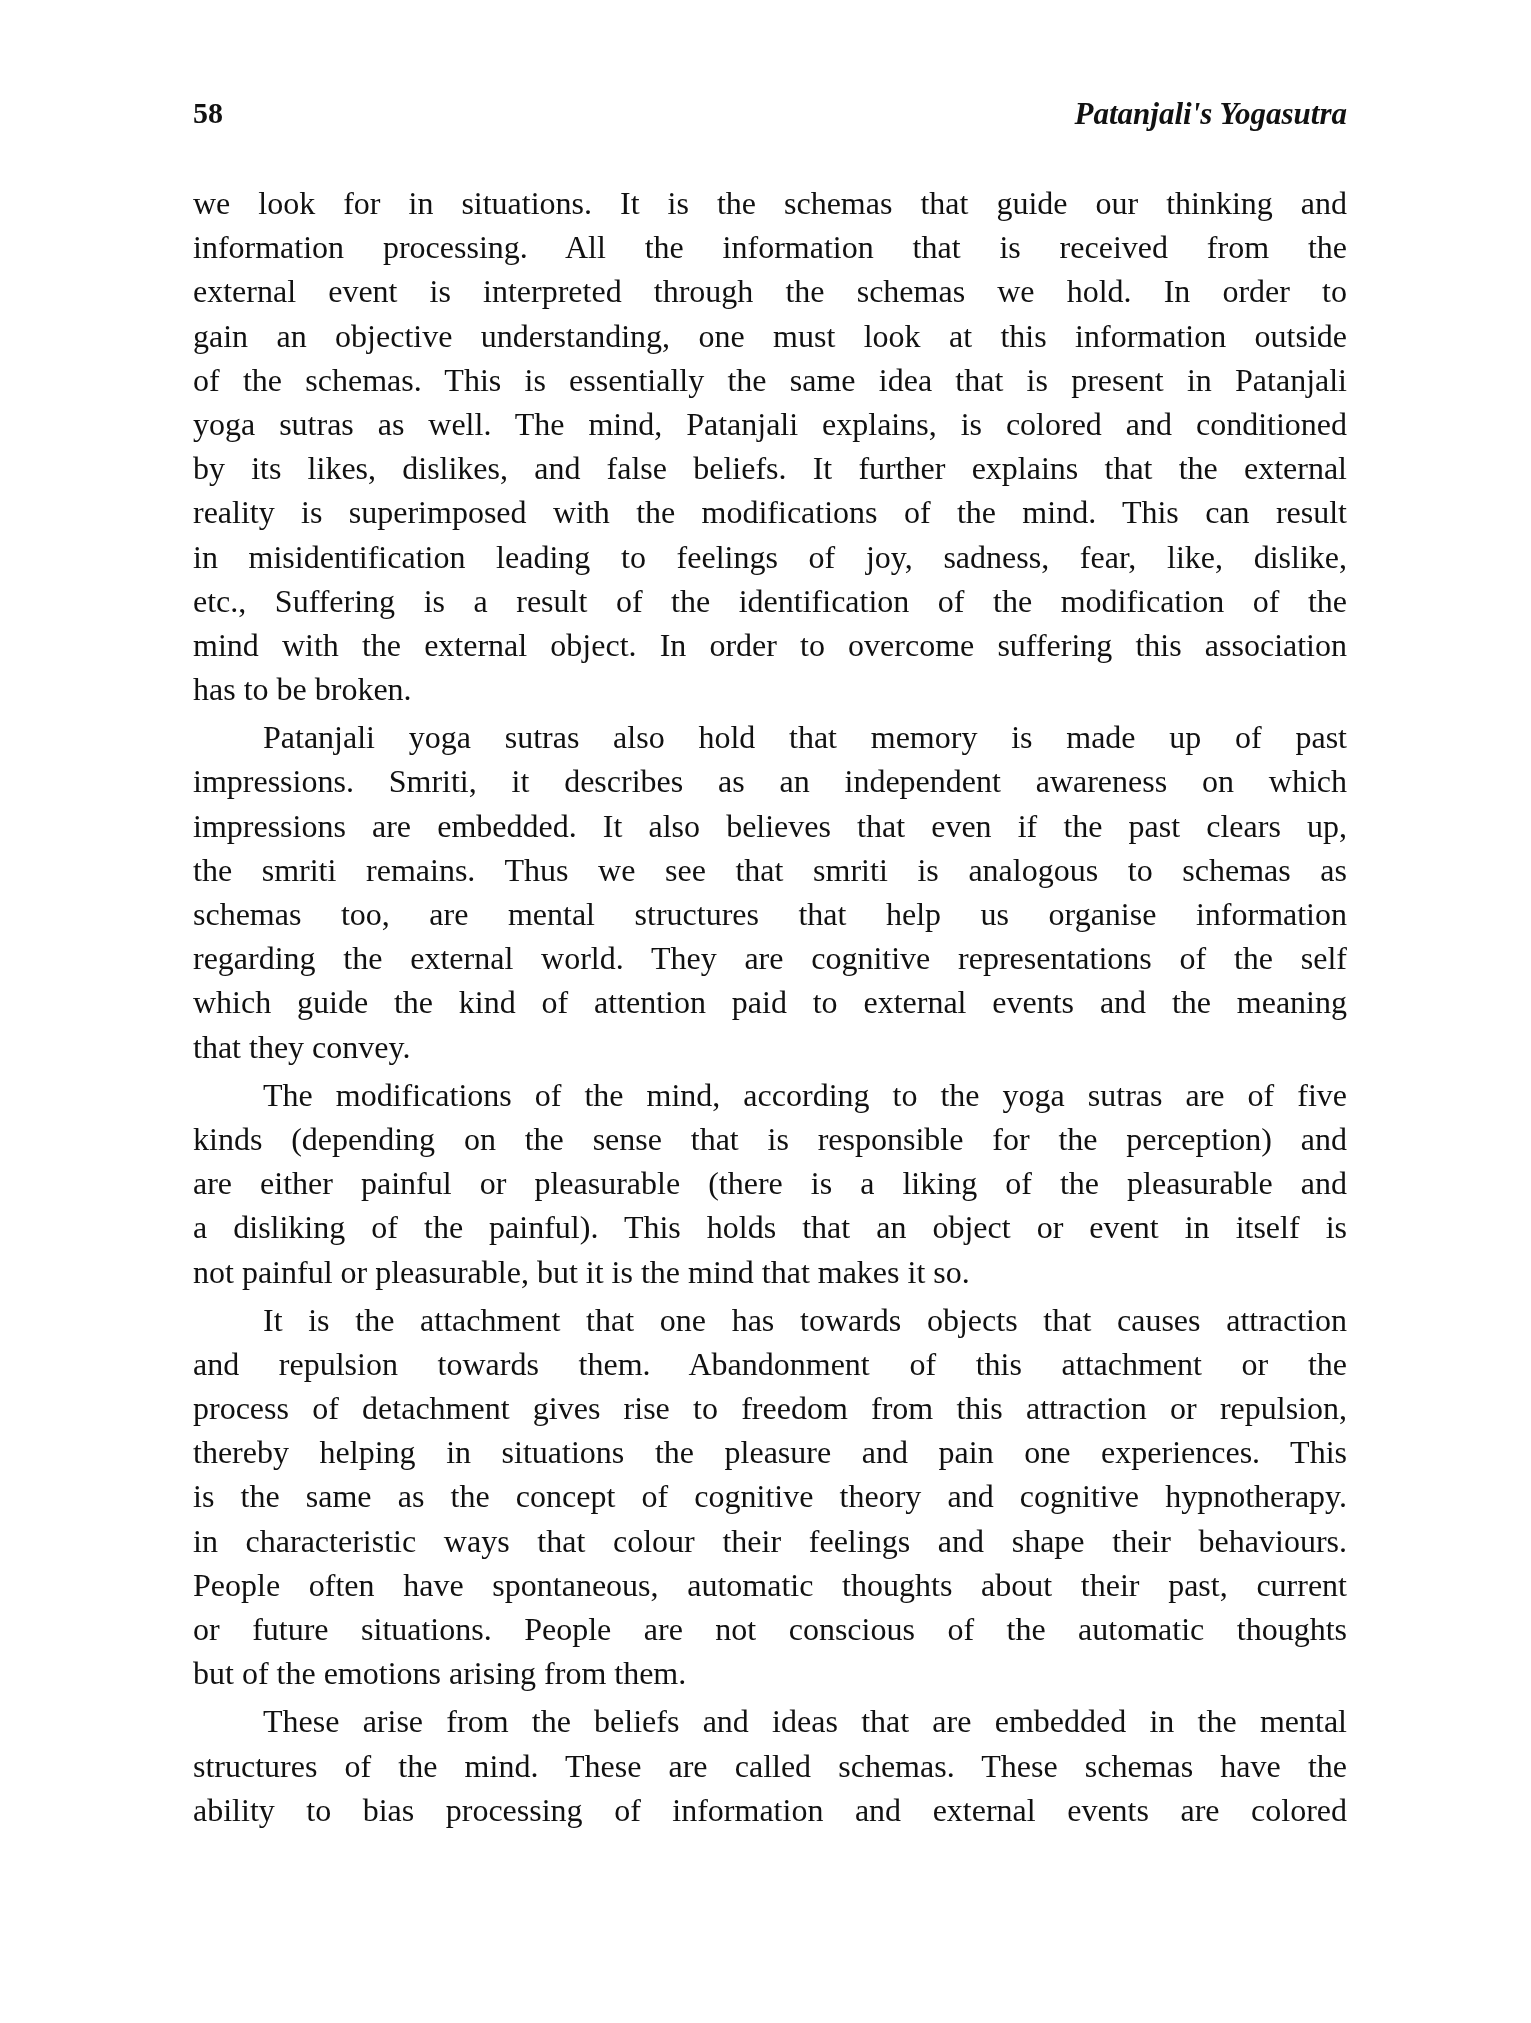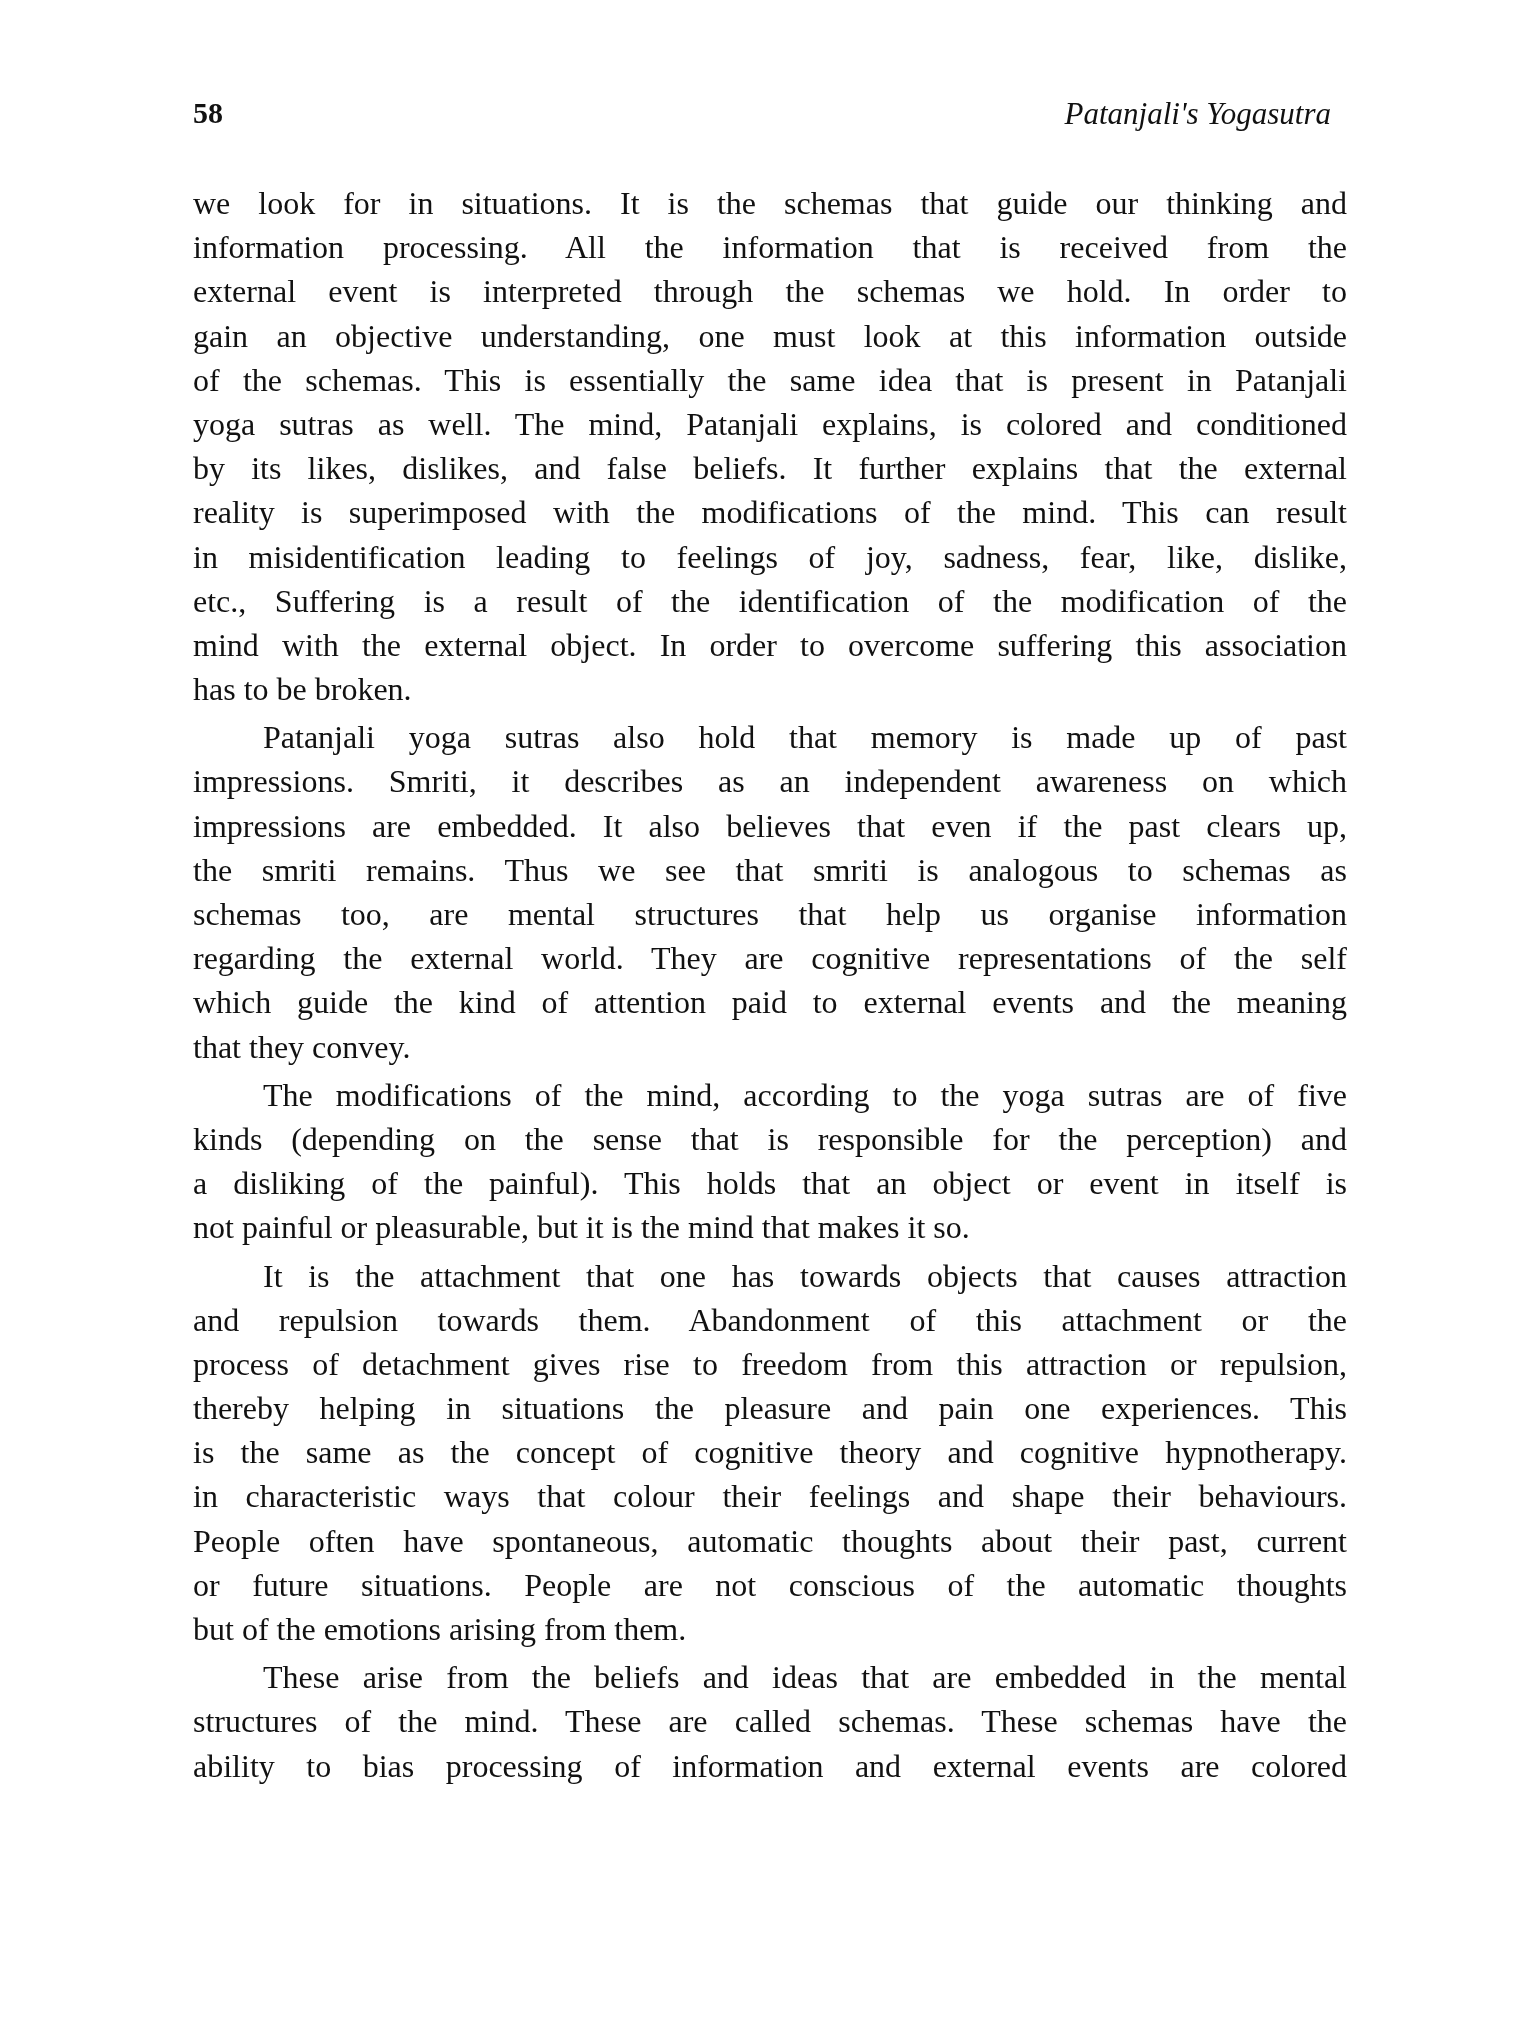--- a/index.html
+++ b/index.html
@@ -1,20 +1,20 @@
 <!DOCTYPE html>
 <html><head>
 <meta charset="utf-8">
 <style>
   html,body{margin:0;padding:0;background:#ffffff;}
   body{width:1531px;height:2023px;position:relative;overflow:hidden;
        font-family:"Liberation Serif","DejaVu Serif",serif;color:#111;}
   .header{position:absolute;left:193px;top:96px;width:1154px;height:40px;text-align:right;}
   .pageno{position:absolute;left:0;top:0;font-size:30px;font-weight:bold;}
-  .running{position:absolute;right:16px;top:0;font-size:31px;font-weight:normal;font-style:italic;}
+  .running{position:absolute;right:0;top:0;font-size:31px;font-weight:bold;font-style:italic;}
   .body{position:absolute;left:193px;top:170px;width:1154px;margin-top:11px;}
   .para{margin:0 0 4px 0;}
   .line{display:block;height:44.2px;line-height:44px;font-size:32px;
         text-align:justify;text-align-last:justify;white-space:nowrap;overflow:visible;}
   .line.last{text-align-last:left;}
   .line.indent{padding-left:70px;}
 </style>
 </head>
 <body>
 
@@ -47,20 +47,21 @@
     <span class="line">the smriti remains. Thus we see that smriti is analogous to schemas as</span>
     <span class="line">schemas too, are mental structures that help us organise information</span>
     <span class="line">regarding the external world. They are cognitive representations of the self</span>
     <span class="line">which guide the kind of attention paid to external events and the meaning</span>
     <span class="line last">that they convey.</span>
   </div>
 
   <div class="para">
     <span class="line indent">The modifications of the mind, according to the yoga sutras are of five</span>
     <span class="line">kinds (depending on the sense that is responsible for the perception) and</span>
+    <span class="line">are either painful or pleasurable (there is a liking of the pleasurable and</span>
     <span class="line">a disliking of the painful). This holds that an object or event in itself is</span>
     <span class="line last">not painful or pleasurable, but it is the mind that makes it so.</span>
   </div>
 
   <div class="para">
     <span class="line indent">It is the attachment that one has towards objects that causes attraction</span>
     <span class="line">and repulsion towards them. Abandonment of this attachment or the</span>
     <span class="line">process of detachment gives rise to freedom from this attraction or repulsion,</span>
     <span class="line">thereby helping in situations the pleasure and pain one experiences. This</span>
     <span class="line">is the same as the concept of cognitive theory and cognitive hypnotherapy.</span>

